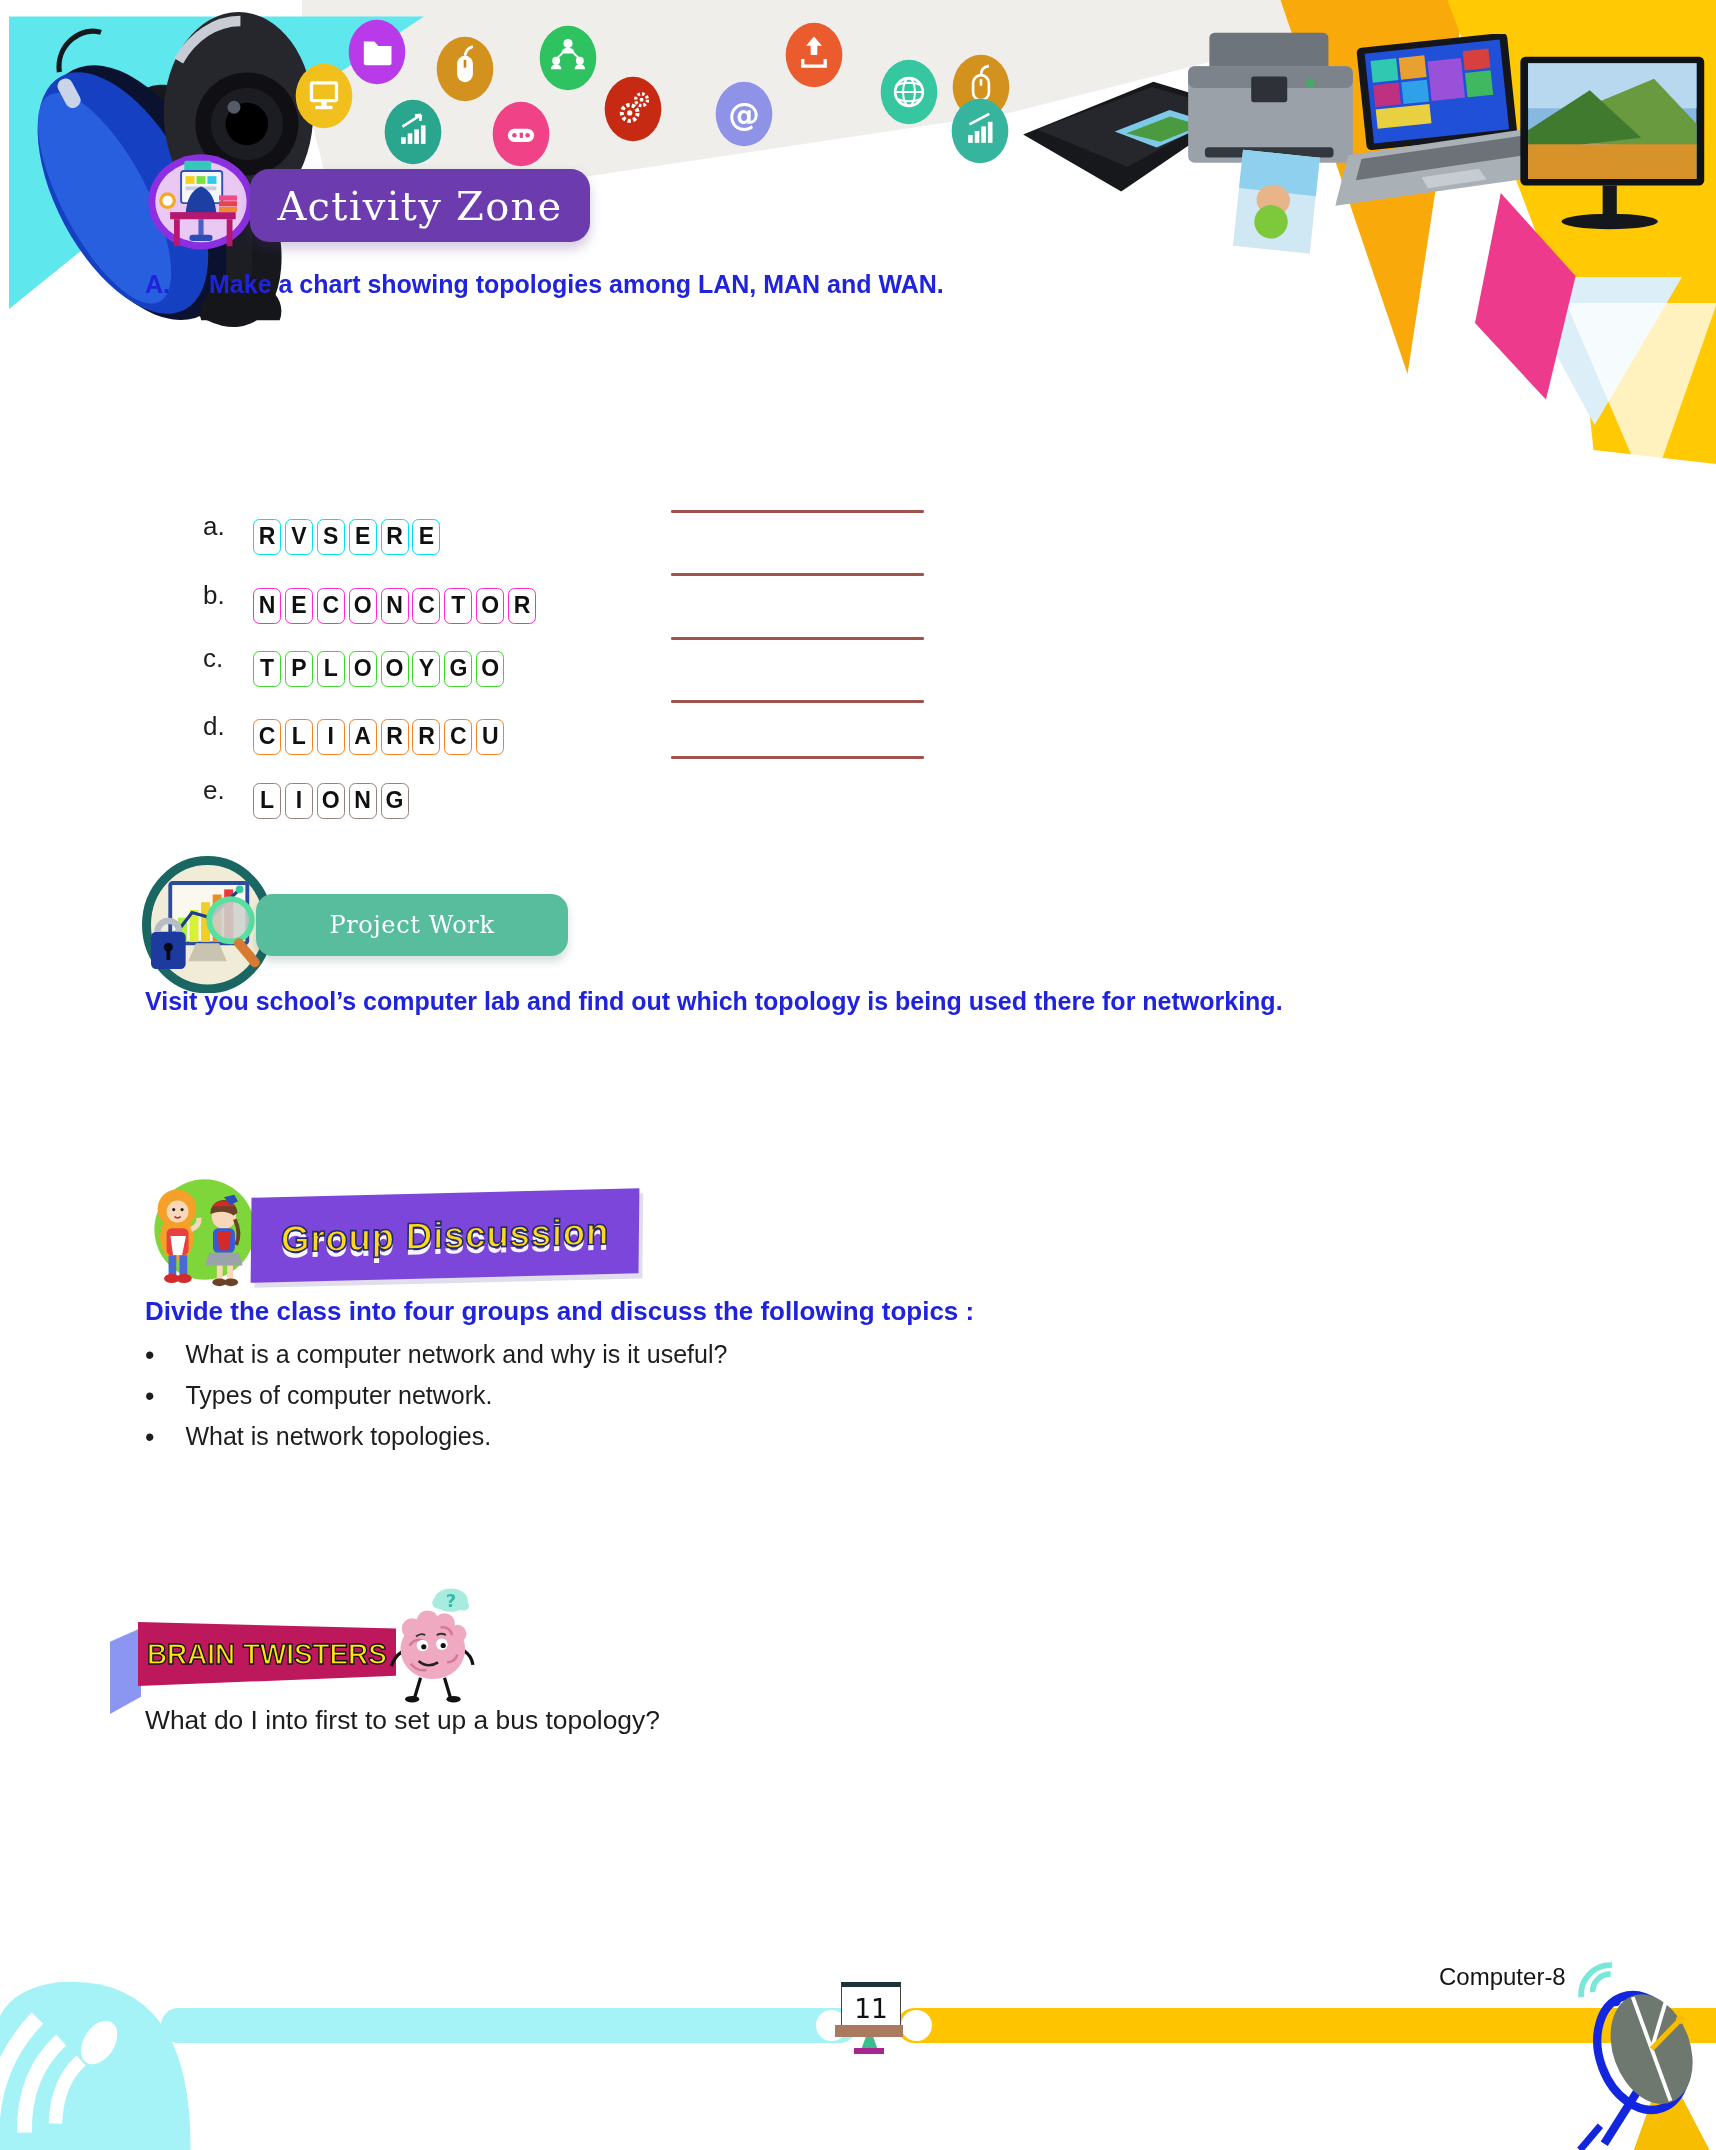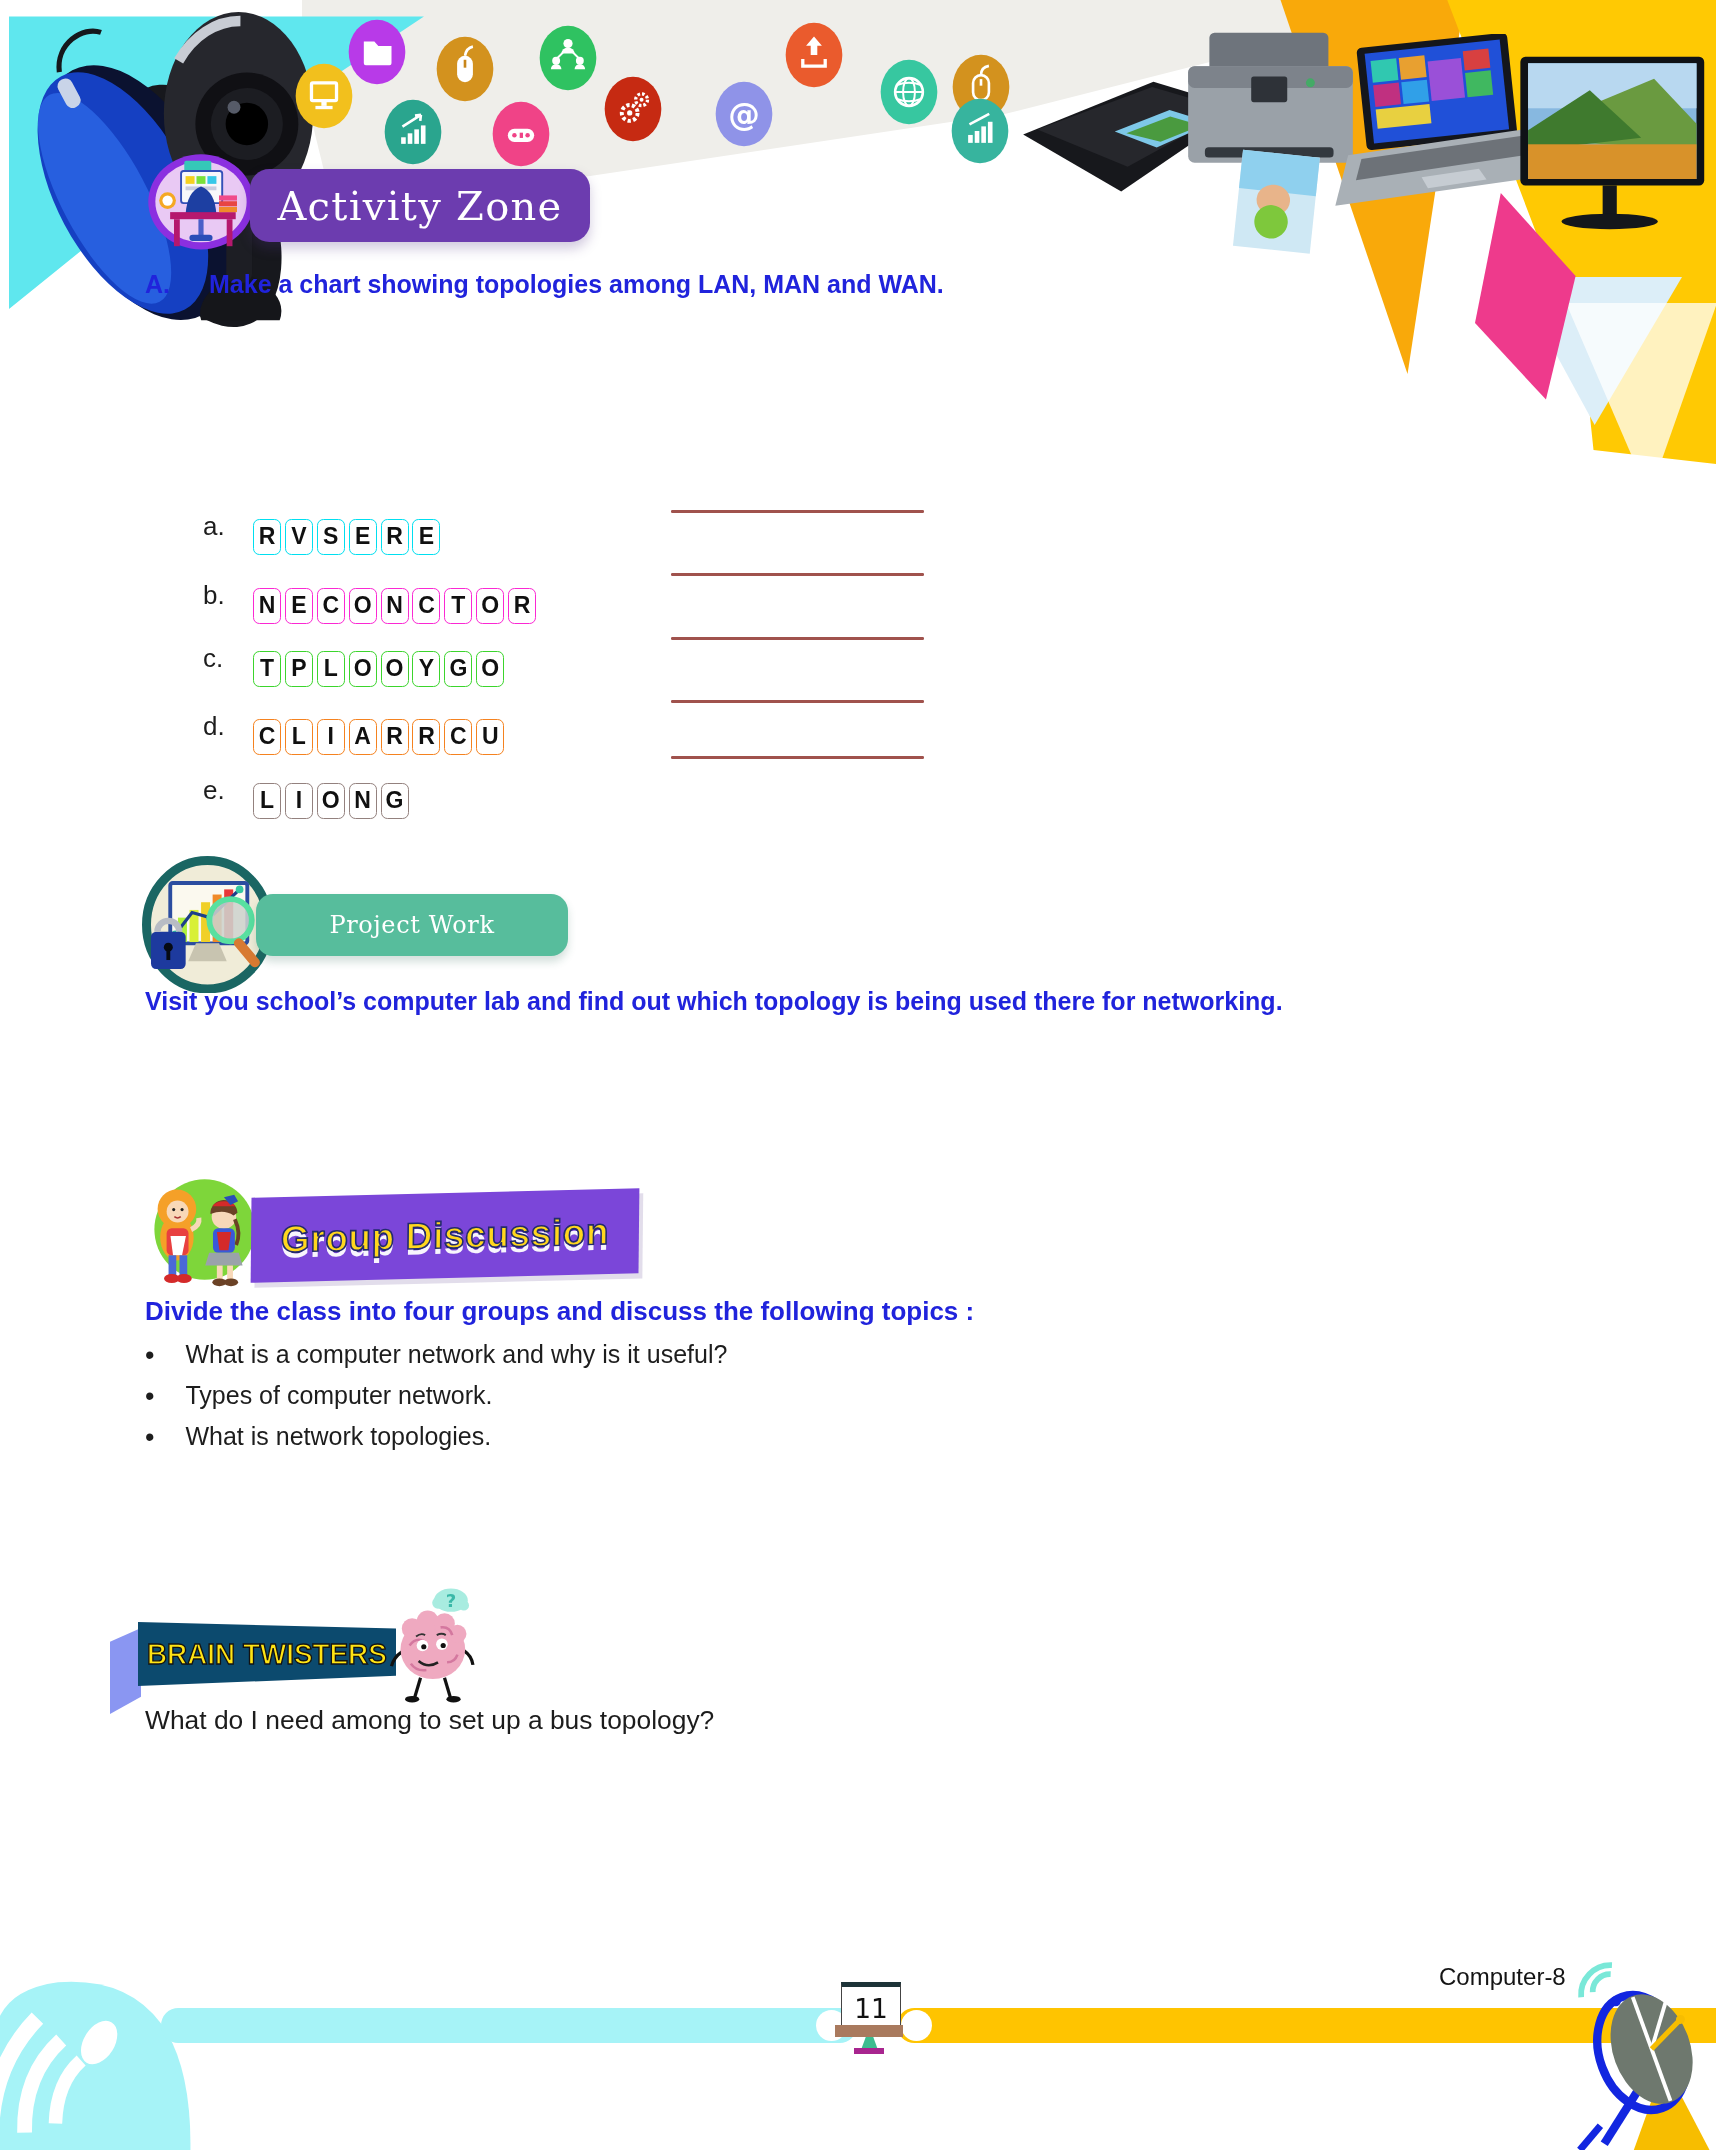--- a/index.html
+++ b/index.html
@@ -54,21 +54,21 @@
   
   .group-banner{left:251px;top:1193px;width:388px;height:85px;background:#7b46d9;
      transform:rotate(-1.4deg) skewX(-2deg);display:flex;align-items:center;justify-content:center;
      box-shadow:3.9px 5.2px 0 rgba(60,30,120,.15);}
   .group-banner span{font-size:37px;font-weight:900;color:#ffd71e;letter-spacing:0.6px;
      -webkit-text-stroke:1.6px #232a6e;
      text-shadow:0 5.8px 0 rgba(255,255,255,.95), 0 1.3px 0 #232a6e;}
   
   .brain-fold{left:110px;top:1628px;width:31px;height:86px;background:#8a96f2;
      clip-path:polygon(100% 0,0 16%,0 100%,100% 80%);}
-  .brain-banner{left:138px;top:1622px;width:258px;height:64px;background:#0c4a6e;
+  .brain-banner{left:138px;top:1622px;width:258px;height:64px;background:#be185d;
      clip-path:polygon(0 0,100% 10%,100% 84%,0 100%);
      display:flex;align-items:center;justify-content:center;}
   .brain-banner span{font-size:29px;font-weight:900;color:#ffe414;letter-spacing:0;
      -webkit-text-stroke:1.4px #121212;transform:scaleX(.96);}
   
   .cyan-bar{left:161px;top:2008px;width:696px;height:35px;background:#a6f3f7;border-radius:17.4px;}
   .yellow-bar{left:897px;top:2008px;width:820px;height:35px;background:#ffc400;border-radius:17.4px 0 0 17.4px;}
   .bar-dot{position:absolute;top:2010px;width:31px;height:31px;border-radius:50%;background:#fff;}
   .page-sign-card{left:841px;top:1982px;width:58px;height:43px;background:#fff;border:1.3px solid #444;
      border-top:5.8px solid #1d3338;display:flex;align-items:center;justify-content:center;}
@@ -412,21 +412,21 @@
         <circle cx="112" cy="74" r="14" fill="#efa9c0"></circle>
       <path d="M38,92 q10,-14 24,-6 M86,64 q14,-2 18,12 M40,120 q8,12 24,10 M96,118 q12,0 16,-12" stroke="#d4789f" stroke-width="4" fill="none"></path>
       <circle cx="58" cy="92" r="9" fill="#fff"></circle>
         <circle cx="60" cy="94" r="4" fill="#111"></circle>
       <circle cx="88" cy="90" r="9" fill="#fff"></circle>
         <circle cx="90" cy="92" r="4" fill="#111"></circle>
       <path d="M48,78 q8,-6 14,-2 M80,76 q8,-4 14,0" stroke="#333" stroke-width="3" fill="none"></path>
       <path d="M52,116 q14,12 30,2" stroke="#222" stroke-width="4" fill="none"></path>
     </svg>
   </div>
-  <div class="para-line" style="top:1705px;font-size:26.4px;color:#1c1c1c">What do I need among to set up a bus topology?</div>
+  <div class="para-line" style="top:1705px;font-size:26.4px;color:#1c1c1c">What do I into first to set up a bus topology?</div>
 
   <div class="abs" style="left:-5.2px;top:1977px;width:198px;height:175px">
     <svg viewBox="0 0 308 272">
       <path d="M0,86 Q10,20 98,8 Q205,0 258,72 Q306,138 304,272 L0,272 Z" fill="#a6f3f7"></path>
       <ellipse cx="162" cy="102" rx="24" ry="37" fill="#fff" transform="rotate(32 162 102)"></ellipse>
       <path d="M134,130 Q96,164 94,228" stroke="#fff" stroke-width="21" fill="none"></path>
       <path d="M103,98 Q44,152 46,242" stroke="#fff" stroke-width="23" fill="none"></path>
       <path d="M66,64 Q-8,140 -6,254" stroke="#fff" stroke-width="25" fill="none"></path>
     </svg>
   </div>

